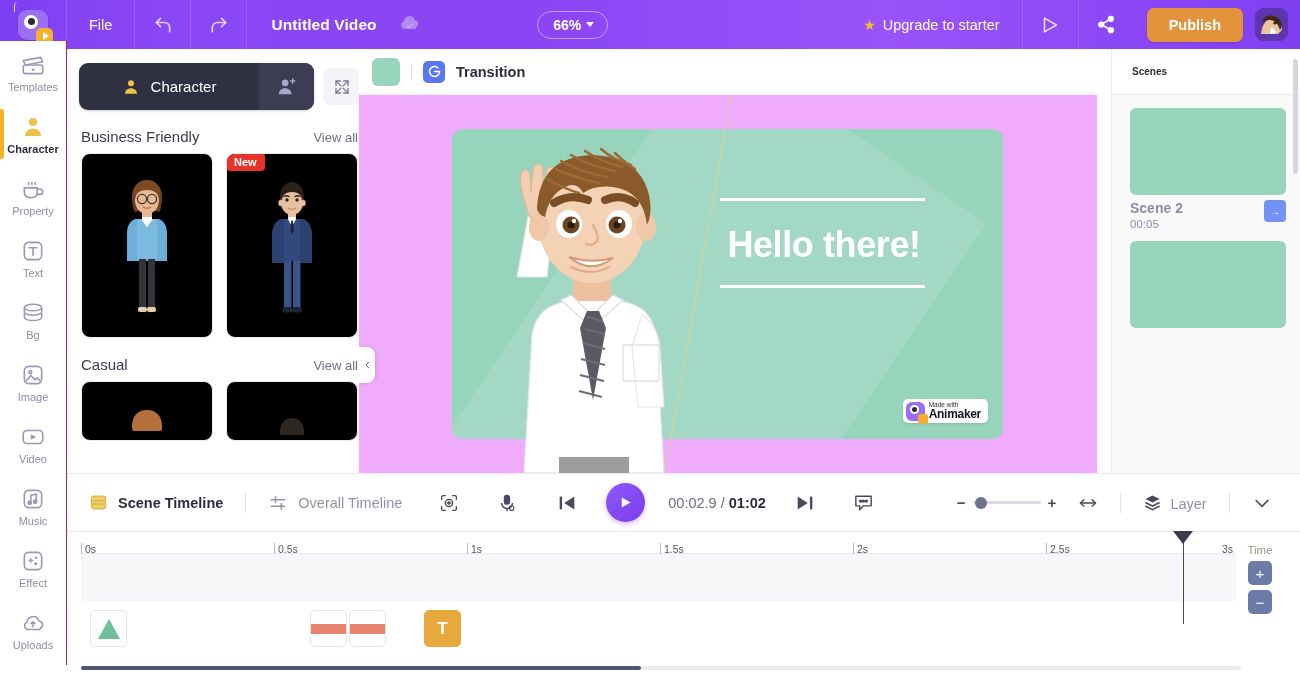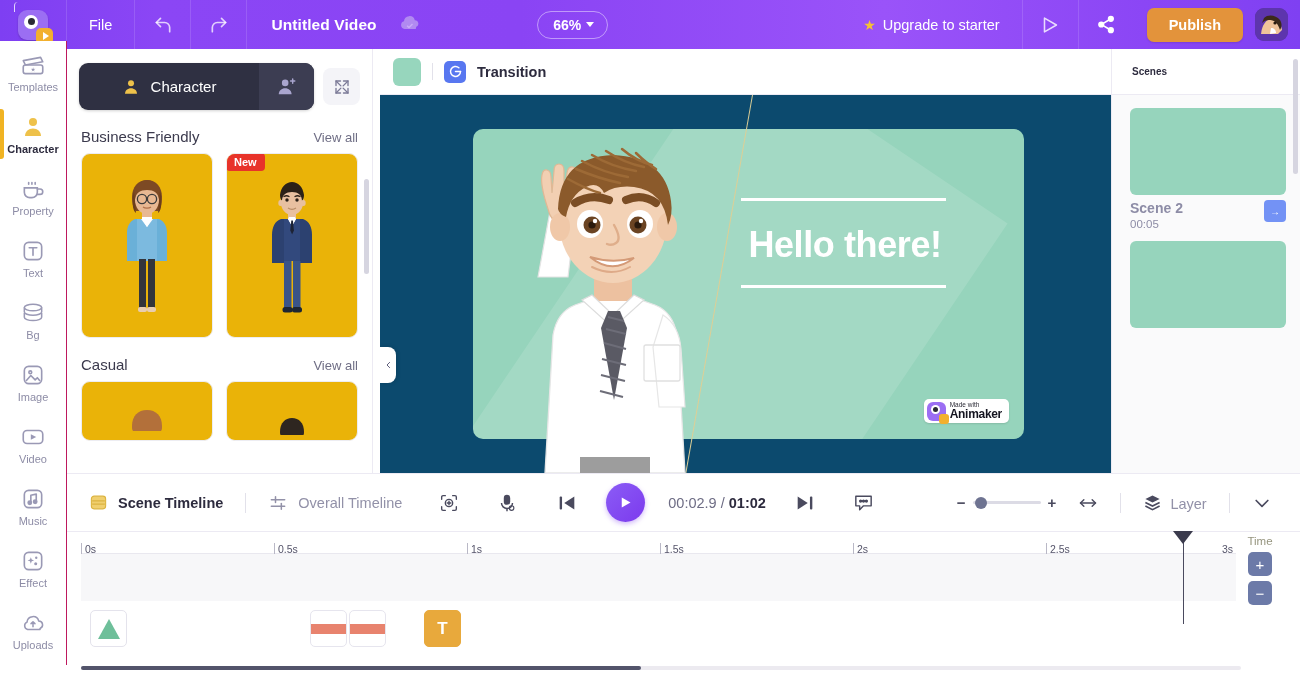--- a/index.html
+++ b/index.html
@@ -96,32 +96,32 @@
               background:#3c3d52; cursor:pointer; }
   .expand-btn { width:37px;height:37px;border-radius:8px;background:#f4f4f8;
                 display:flex;align-items:center;justify-content:center;cursor:pointer; }
   .lib-section-head { display:flex; align-items:baseline; justify-content:space-between;
                       padding: 18px 14px 8px 14px; }
   .lib-section-head .t { font-size:15px; color:#3b3a4d; }
   .lib-section-head .v { font-size:13px; color:#6f6e85; cursor:pointer; }
   .card-grid { display:flex; gap:13px; padding: 0 14px; }
   .char-card {
     width:146px; height:185px; border:1px solid #ededf2; border-radius:9px;
-    background:#eab308; position:relative; cursor:pointer; overflow:hidden;
+    background:#000000; position:relative; cursor:pointer; overflow:hidden;
     display:flex; align-items:flex-end; justify-content:center;
   }
   .new-badge {
     position:absolute; top:-1px; left:-1px; background:#e8332a; color:#fff;
     font-size:11px; font-weight:bold; border-radius:4px; padding:3px 8px;
   }
   .lib-scrollbar { position:absolute; right:3px; top:130px; width:5px; height:95px;
                    border-radius:3px; background:#d6d5e0; }
 
   
-  .stage { position:absolute; top:49px; left:380px; width:738px; height:424px; background:#0c4a6e;
+  .stage { position:absolute; top:49px; left:359px; width:738px; height:424px; background:#f0abfc;
            overflow:hidden; }
   .stage-head { height:46px; display:flex; align-items:center; gap:11px; padding-left:13px;
                 background:#fff; border-bottom:1px solid #eceaf3; }
   .sw { width:28px;height:28px;border-radius:6px;background:#97d6bd; cursor:pointer;}
   .sh-div { width:1px;height:17px;background:#e2e1ea; }
   .trans-ico { width:22px;height:22px;border-radius:5px;background:#5877f0;
                display:flex;align-items:center;justify-content:center; }
   .stage-head .t { font-size:14.5px; font-weight:bold; color:#2d2b3e; }
   .canvas-wrap { position:relative; height:378px; }
   .slide {
@@ -218,21 +218,21 @@
     content:""; position:absolute; left:-10px; top:-1px;
     border-left:10px solid transparent; border-right:10px solid transparent; border-top:13px solid #3b3b4d;
   }
   .items-row { position:absolute; left:14px; top:78px; height:38px; }
   .tl-chip { position:absolute; top:0; width:37px; height:37px; border-radius:5px;
              border:1px solid #e4e3ec; background:#fff; display:flex; align-items:center; justify-content:center;
              cursor:pointer; }
   .tl-chip.bar-red { border-color:#e6e5ee; }
   .tl-chip.bar-red:after { content:""; width:37px; height:10px; background:#e8836e; }
   .tl-chip.text-chip { background:#e8a93c; border-color:#e8a93c; color:#fff; font-weight:bold; font-size:17px; }
-  .time-ctl { position:absolute; right:18px; top:3px; width:44px; text-align:center; }
+  .time-ctl { position:absolute; right:18px; top:12px; width:44px; text-align:center; }
   .time-ctl .lbl { font-size:11.5px; color:#96957f; margin-bottom:5px; }
   .tc-btn { width:24px;height:24px;border-radius:5px;background:#6c7aa8;color:#fff;
             display:flex;align-items:center;justify-content:center;font-size:15px; margin:0 auto 5px auto; cursor:pointer;}
   .tl-hscroll { position:absolute; left:14px; bottom:3px; width:560px; height:4px;
                 border-radius:2px; background:#53546b; }
   .tl-hscroll-bg { position:absolute; left:14px; bottom:3px; width:1160px; height:4px;
                    border-radius:2px; background:#eceaf0; }
 </style>
 </head>
 <body>

